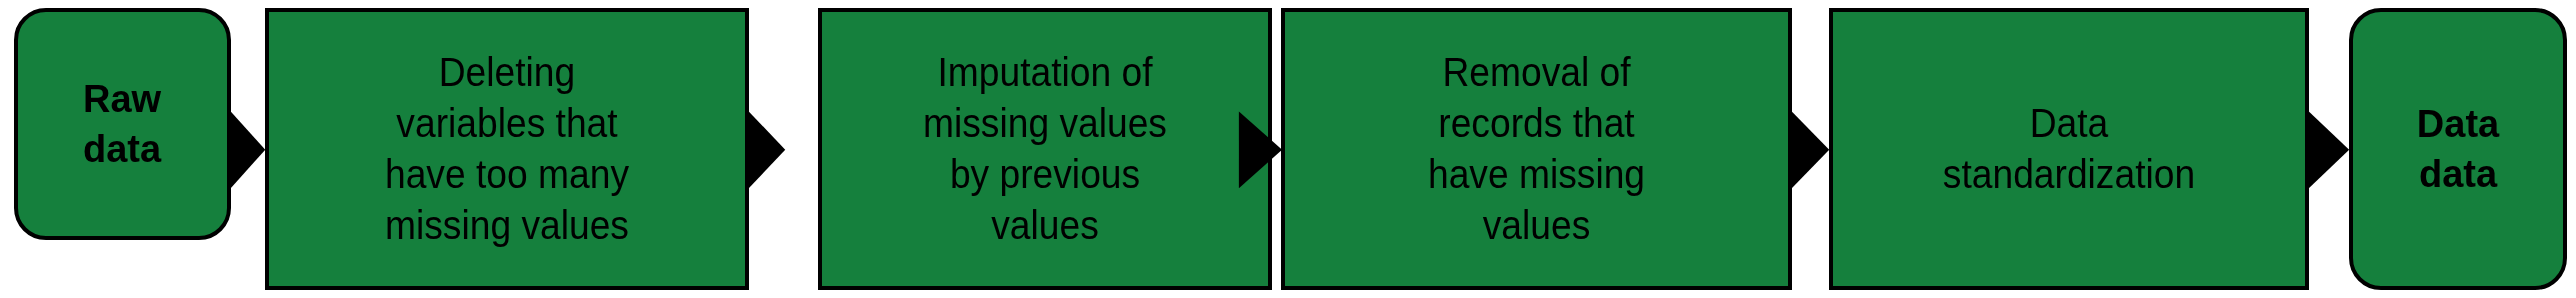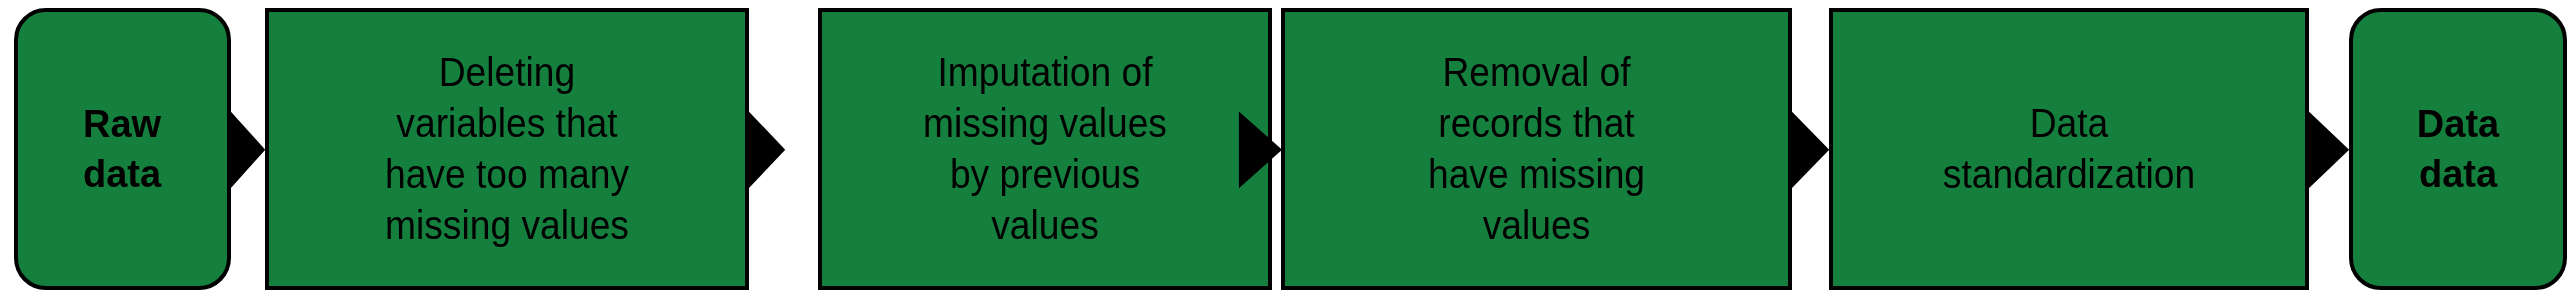--- a/index.html
+++ b/index.html
@@ -61,21 +61,21 @@
     display: block;
     width: 100%;
     height: 100%;
   }
 </style>
 </head>
 <body>
 
 <div id="canvas">
 
-  <div class="node rounded terminal" id="node-0" style="left: 13.6px; top: 8px; width: 217px; height: 282px;">
+  <div class="node rounded terminal" id="node-0" style="left: 13.6px; top: 8px; width: 217px; height: 232px;">
     <span class="label">Raw
 data</span>
   </div>
 
   <div class="arrow" id="arrow-0" style="left: 230px; width: 36px;">
     <svg viewBox="0 0 100 483" preserveAspectRatio="none" aria-hidden="true">
       <polygon points="2,180 98,242 2,304" fill="#000000"></polygon>
     </svg>
   </div>
 

